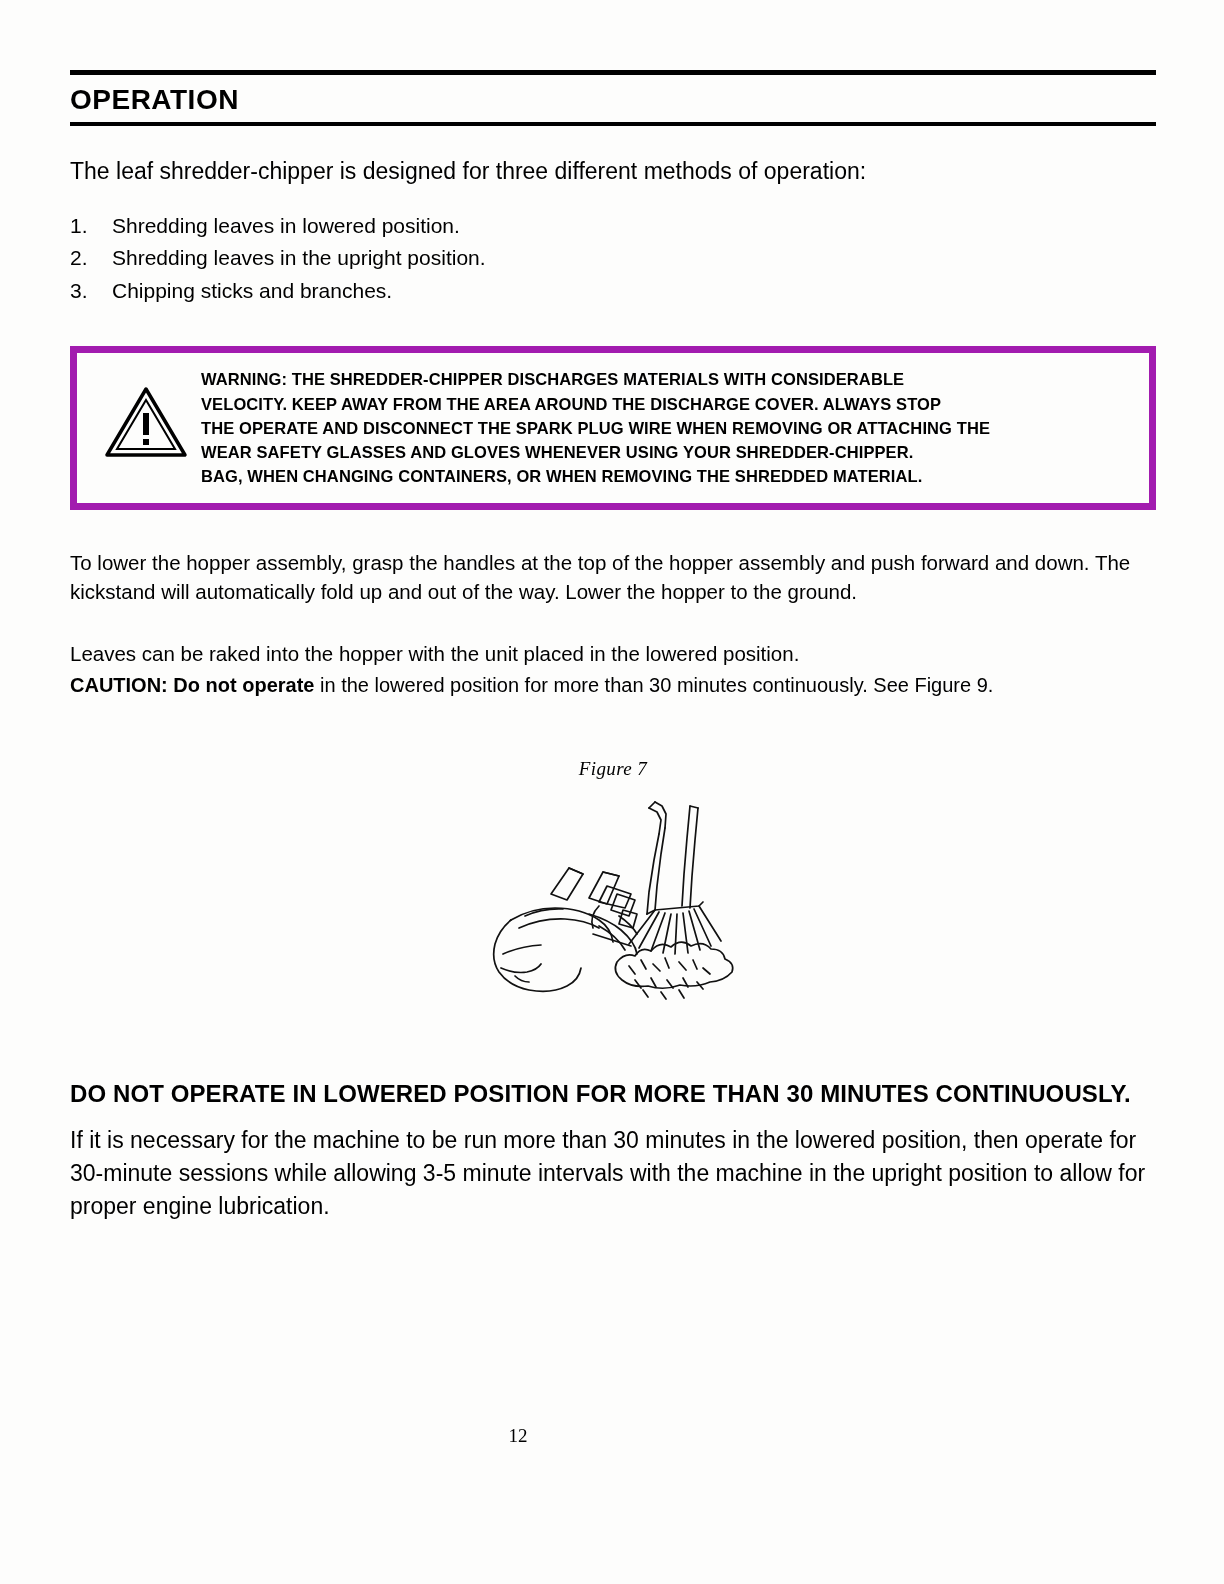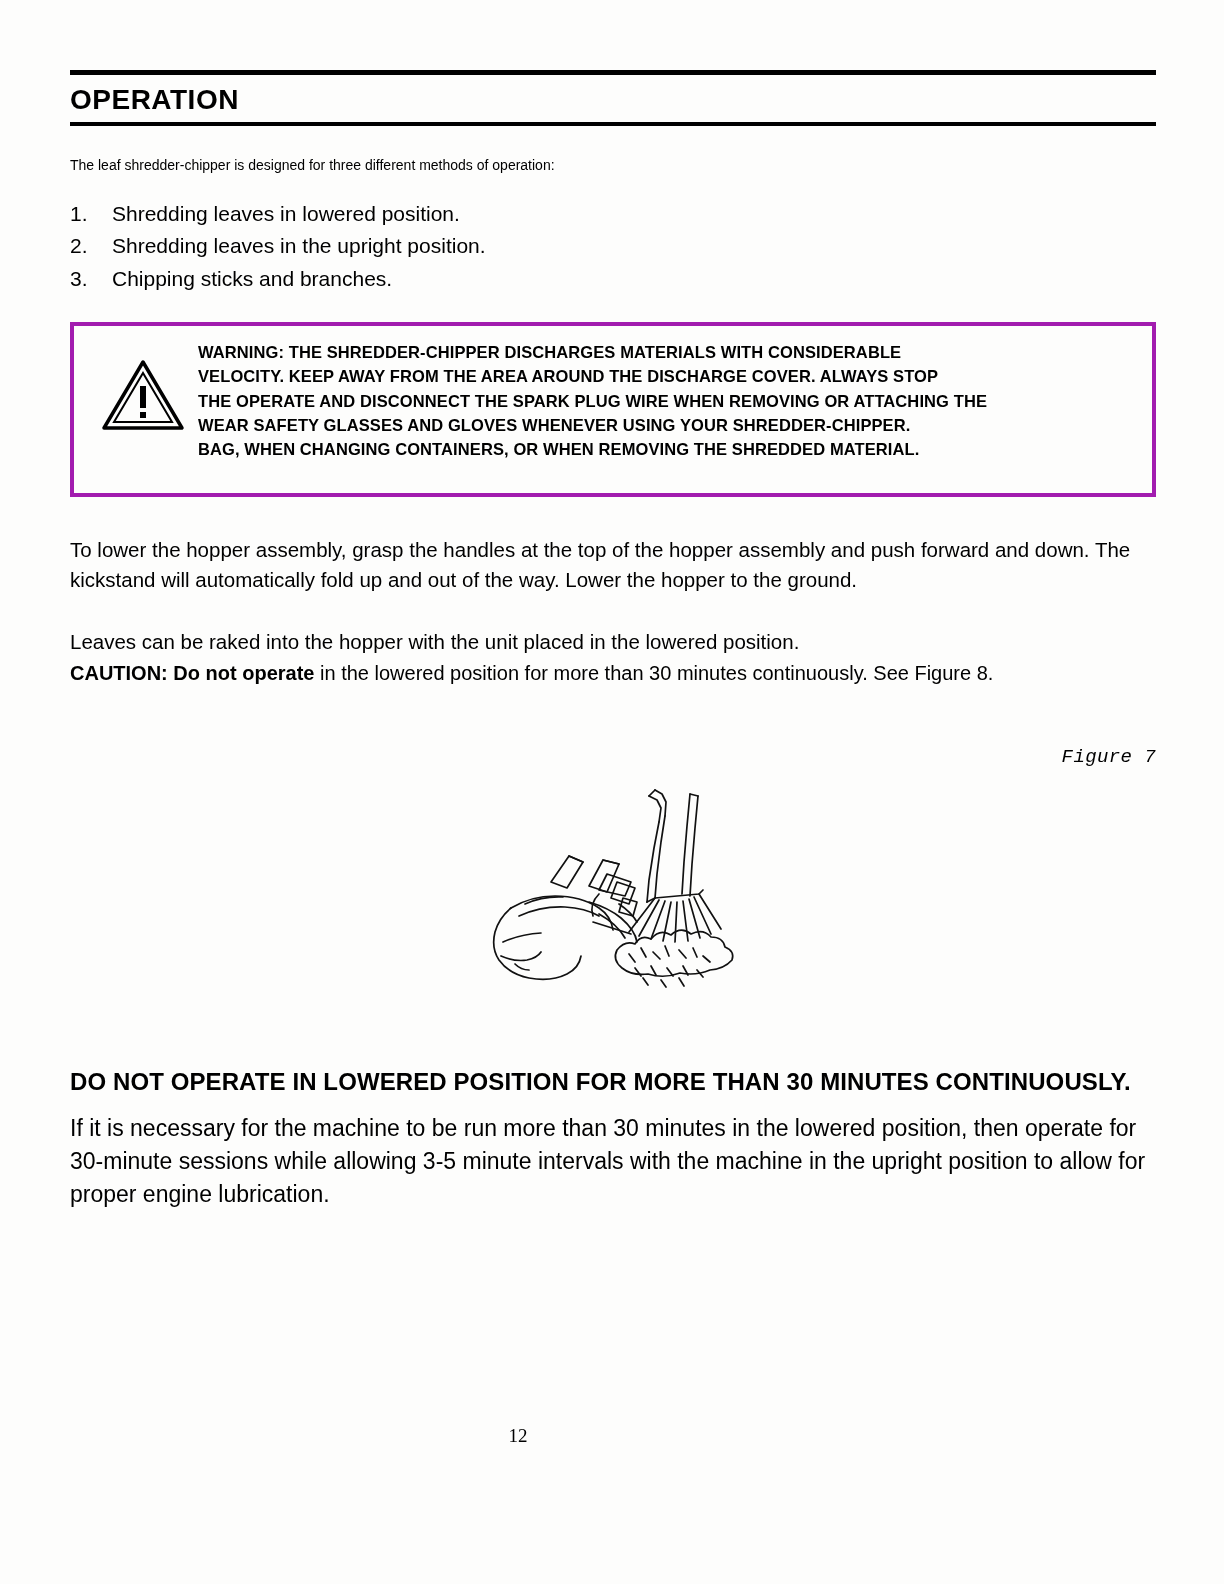--- a/index.html
+++ b/index.html
@@ -44,21 +44,21 @@
     padding: 9px 0 6px 0;
   }
   .header-rule-bottom {
     height: 4px;
     background: #000;
     width: 100%;
   }
 
   
   .intro {
-    font-size: 14px;
+    font-size: 23px;
     margin-top: 30px;
     line-height: 1.35;
   }
   .method-list {
     margin: 24px 0 0 0;
     padding: 0;
     list-style: none;
     font-size: 21px;
     line-height: 1.45;
   }
@@ -66,23 +66,23 @@
     display: flex;
     margin-bottom: 2px;
   }
   .method-num {
     width: 42px;
     flex: 0 0 42px;
   }
 
   
   .warning-box {
-    margin-top: 28px;
-    border: 4px solid #a21caf;
-    padding: 14px 16px 32px 14px;
+    margin-top: 40px;
+    border: 7px solid #a21caf;
+    padding: 14px 16px 14px 14px;
     display: flex;
     align-items: flex-start;
   }
   .warning-icon {
     flex: 0 0 110px;
     display: flex;
     align-items: center;
     justify-content: center;
     padding-top: 18px;
   }
@@ -108,25 +108,24 @@
     margin-top: 2px;
   }
   .caution-line b { font-weight: bold; }
 
   
   .figure-area {
     margin-top: 58px;
     text-align: center;
   }
   .figure-caption {
-    font-family: Liberation Mono, monospace;
+    font-family: Liberation Serif, serif;
     font-style: italic;
     font-size: 19px;
     letter-spacing: 0.4px;
-    text-align: right;
   }
   .figure-img {
     margin-top: 14px;
     display: flex;
     justify-content: center;
   }
 
   
   .bottom-block {
     margin-top: 46px;
@@ -198,21 +197,21 @@
       </div>
     </div>
 
     <div class="para">To lower the hopper assembly, grasp the handles at the top of the hopper assembly and push forward and down.   The kickstand will automatically fold up and out of the way.   Lower the hopper to the ground.</div>
 
     <div class="para tight">Leaves can be raked into the hopper with the unit placed in the lowered position.</div>
 
     <div class="caution-line">
       <b>CAUTION:</b>
       <b>Do not operate</b>
-      <span>in the lowered position for more than 30 minutes continuously.  See Figure 8.</span>
+      <span>in the lowered position for more than 30 minutes continuously.  See Figure 9.</span>
     </div>
 
     <div class="figure-area">
       <div class="figure-caption">Figure 7</div>
       <div class="figure-img">
         <svg width="420" height="240" viewBox="0 0 420 240" aria-hidden="true">
           <g fill="none" stroke="#111" stroke-width="1.7" stroke-linecap="round" stroke-linejoin="round">
 
             <path d="M252 8 L259 12 L263 20 L262 34"></path>
             <path d="M246 14 L254 18 L258 26 L256 40"></path>

